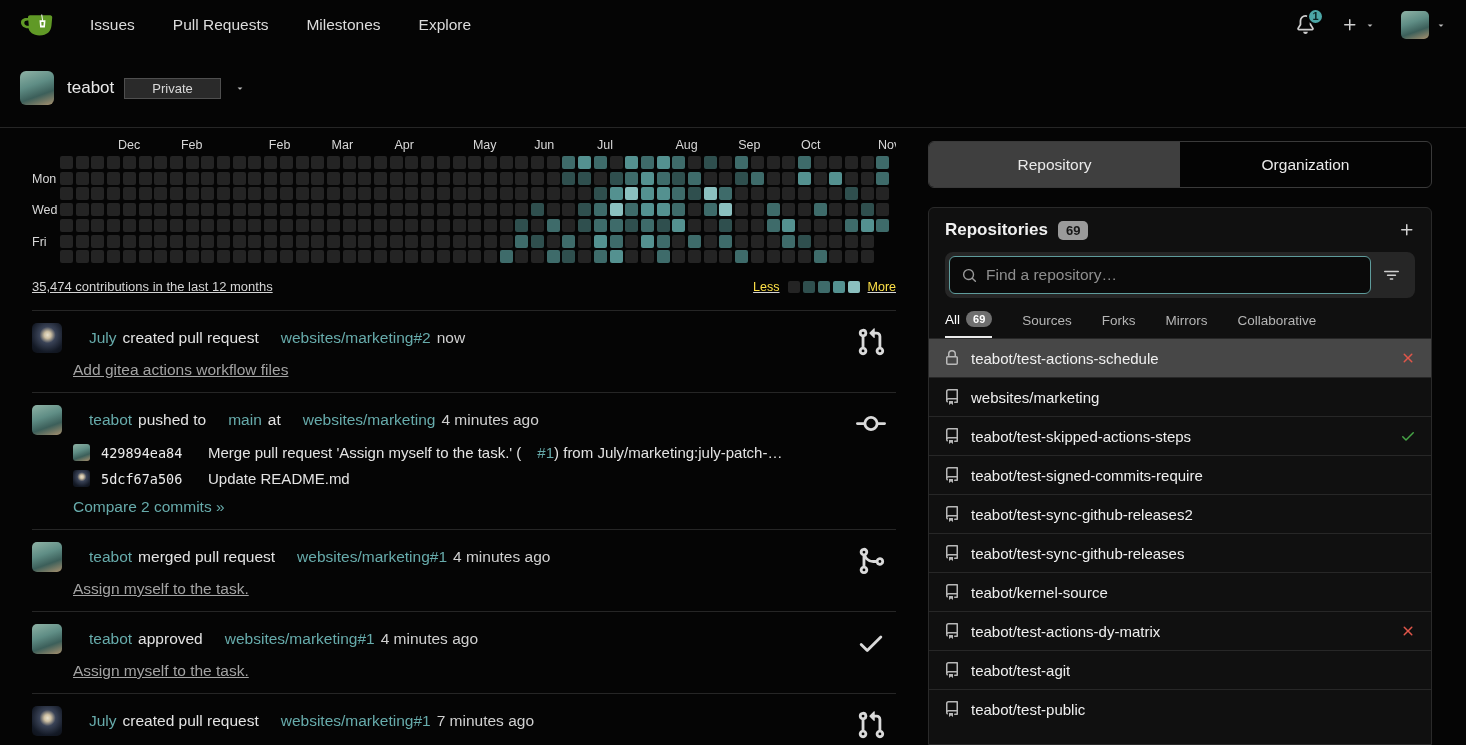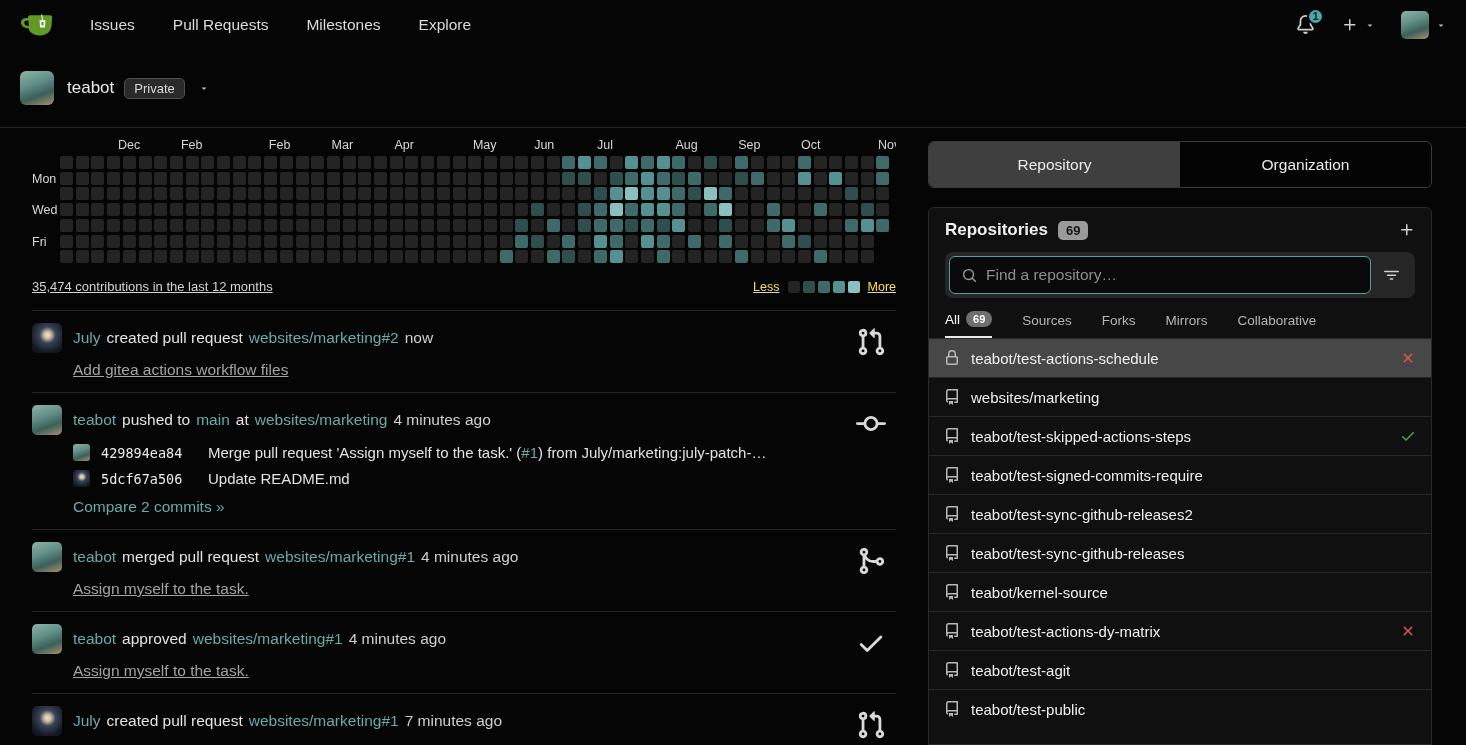--- a/index.html
+++ b/index.html
@@ -6,21 +6,21 @@
   html,body { width:1466px; height:745px; }
   body {
     background:#050505;
     color:#e3e3e3;
     font-family:"Liberation Sans","DejaVu Sans",sans-serif;
     overflow:hidden;
     position:relative;
     font-size:15.5px;
   }
   a { text-decoration:none; cursor:pointer; }
-  .link { color:#67abab; }
+  .link { color:#67abab;margin-left:16px; }
   svg { display:block; }
 
   
   .navbar { height:49px; display:flex; align-items:center; padding:0 20px; background:#050505; }
   .logo { width:34px; height:30px; flex:0 0 auto; }
   .nav-links { display:flex; gap:38px; margin-left:36px; }
   .nav-link { color:#dcdcdc; font-size:15.5px; }
   .nav-right { margin-left:auto; display:flex; align-items:center; gap:26px; }
   .bell-wrap { position:relative; width:20px; height:20px; color:#cfcfcf; }
   .notif-badge { position:absolute; top:-7px; right:-8px; min-width:17px; height:17px;
@@ -32,21 +32,21 @@
 
   
   .avatar-teabot { background:linear-gradient(160deg,#8fb3a6 0%,#5f8d85 40%,#3c5f5a 68%,#a8916f 100%); }
   .avatar-july   { background:radial-gradient(circle at 52% 40%,#e9e2cf 0%,#cdbfa2 14%,#3a4357 34%,#141a26 72%,#0c0f16 100%); }
 
   
   .repo-header { height:79px; display:flex; align-items:center; padding:0 20px; border-bottom:1px solid #262626; }
   .repo-header .avatar { width:34px; height:34px; border-radius:6px; }
   .repo-title { font-size:17px; margin-left:13px; color:#eaeaea; }
   .visibility-badge { margin-left:10px; font-size:13px; color:#d8d8d8; background:#2a2a2a;
-    border:1px solid #4f4f4f; border-radius:5px; padding:2px 9px; }
+    border:1px solid #4f4f4f; border-radius:0; padding:2px 27px; }
   .repo-caret { margin-left:14px; }
 
   
   .heatmap-section { position:absolute; left:32px; top:138px; width:864px; height:132px; overflow:hidden; }
   .hm-day-labels { position:absolute; left:0; top:0; width:26px; height:132px; font-size:12.5px; color:#d8d8d8; }
   .hm-day-label { position:absolute; left:0; }
   .hm-area { position:absolute; left:28px; top:0; right:0; height:132px; }
   .hm-month { position:absolute; top:0; font-size:12.5px; color:#d8d8d8; }
   .hm-cell { position:absolute; width:13px; height:13px; border-radius:2px; }
   .contrib-row { position:absolute; left:32px; top:279px; width:864px; display:flex;

